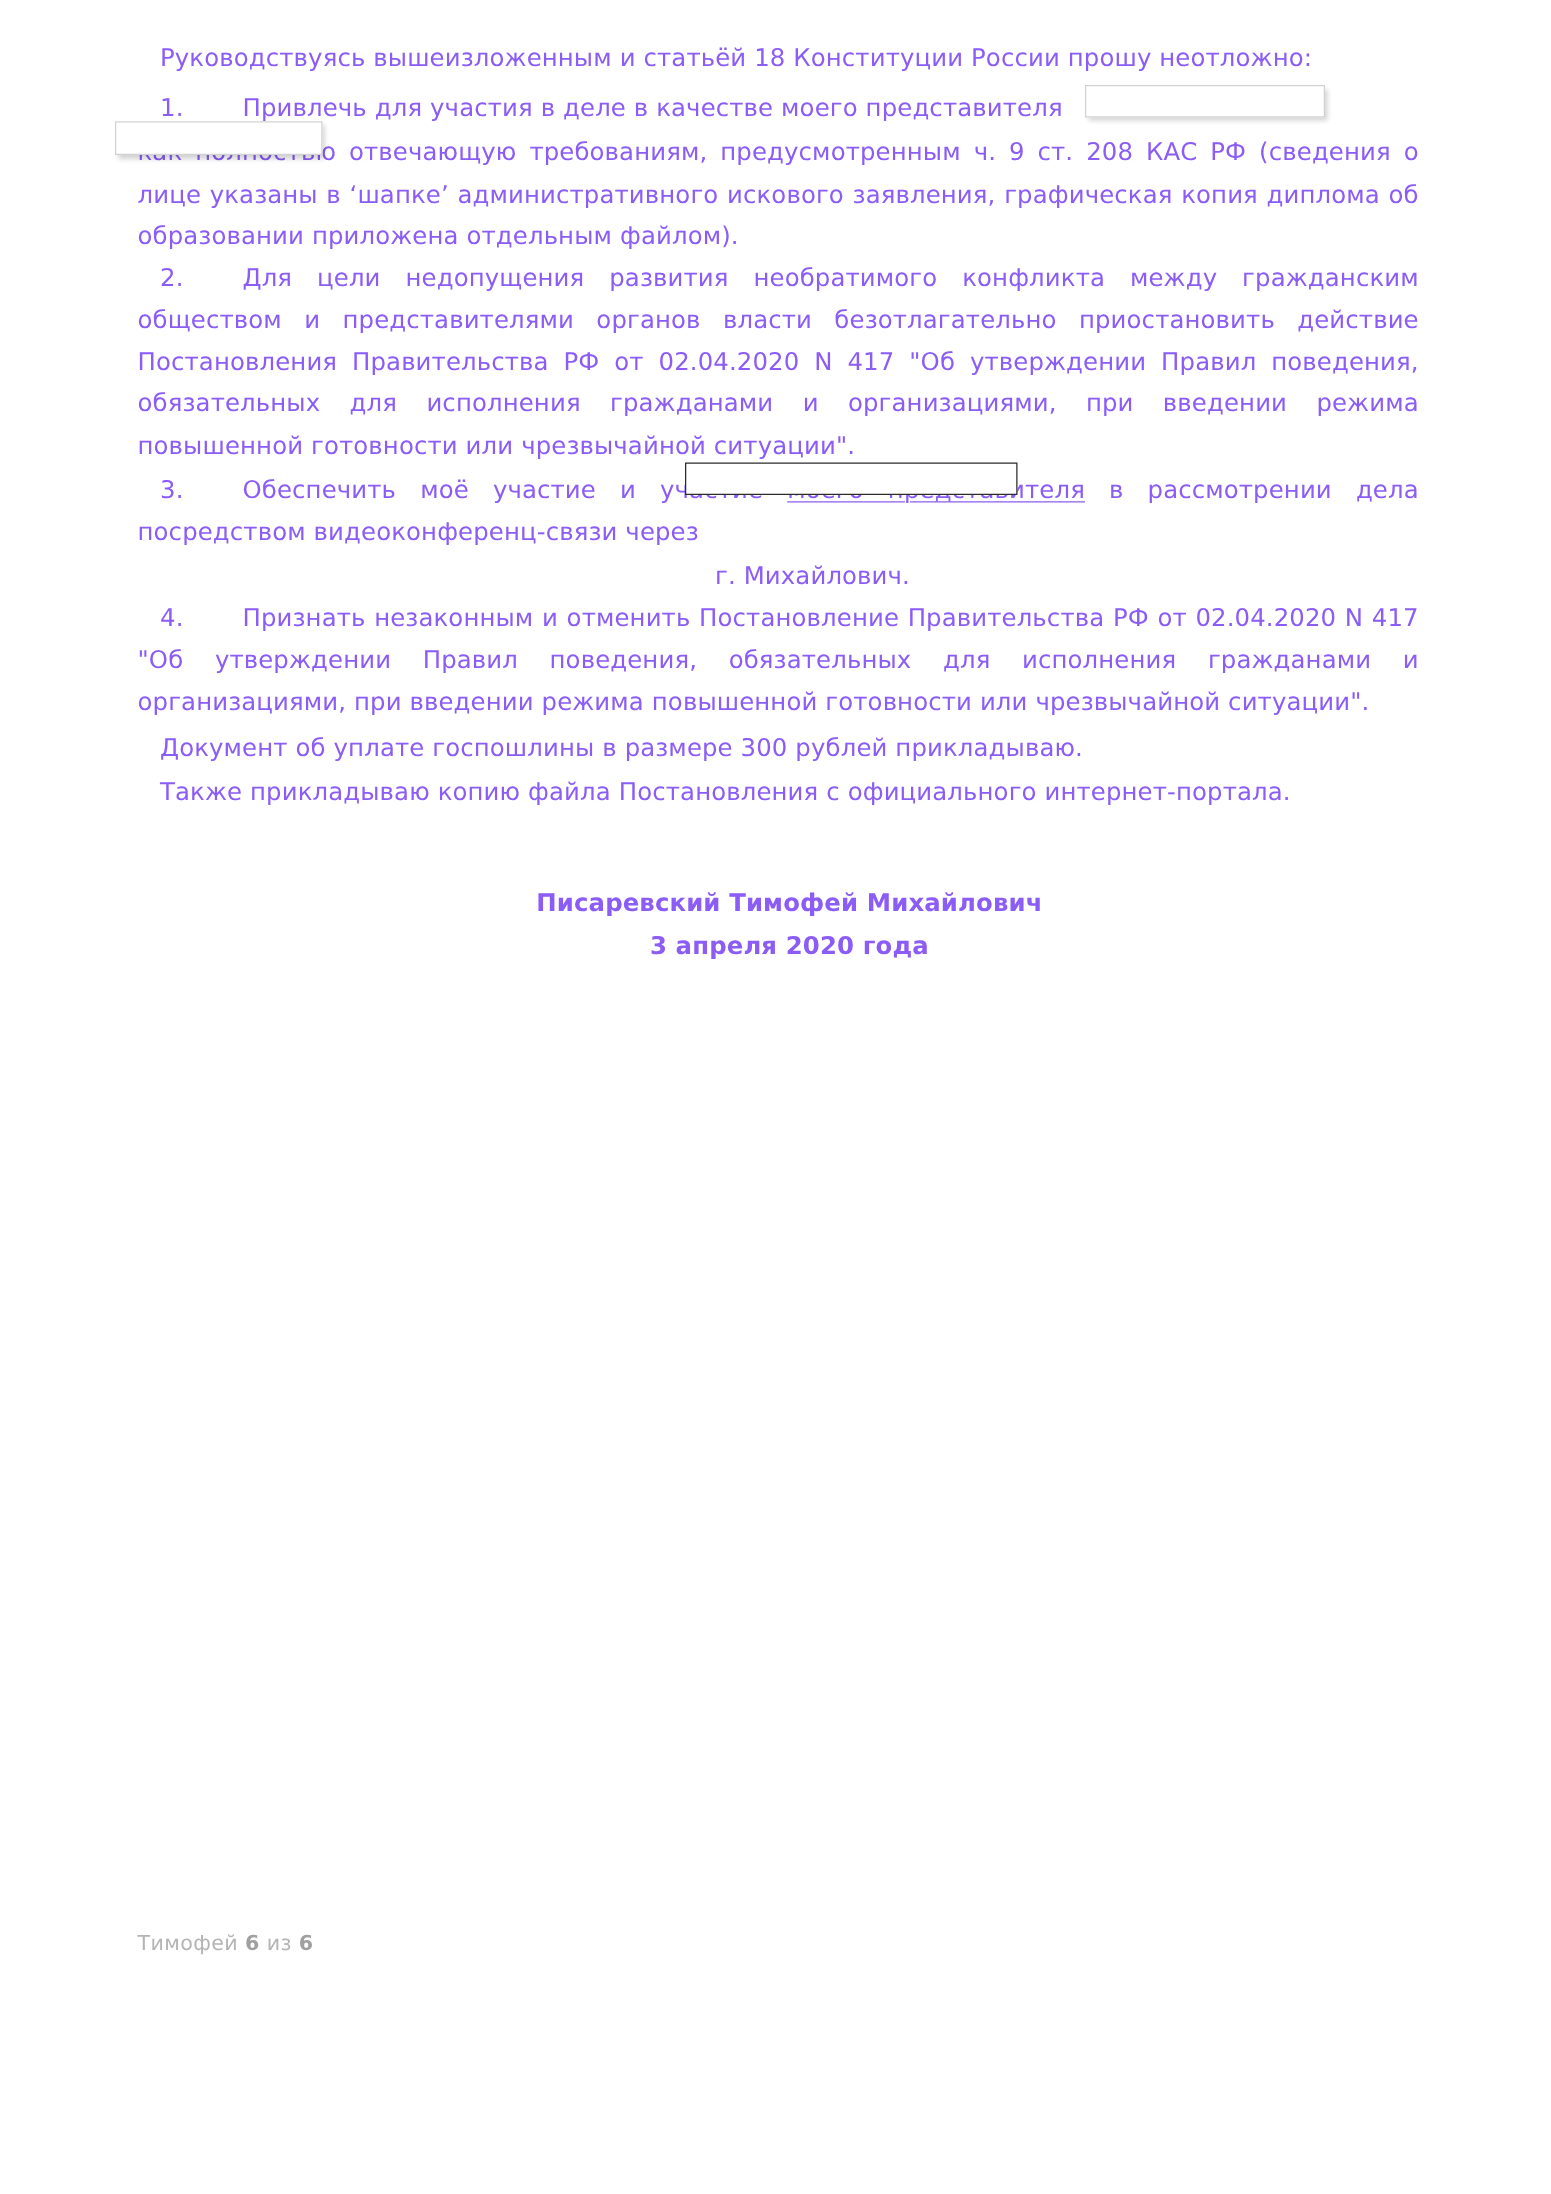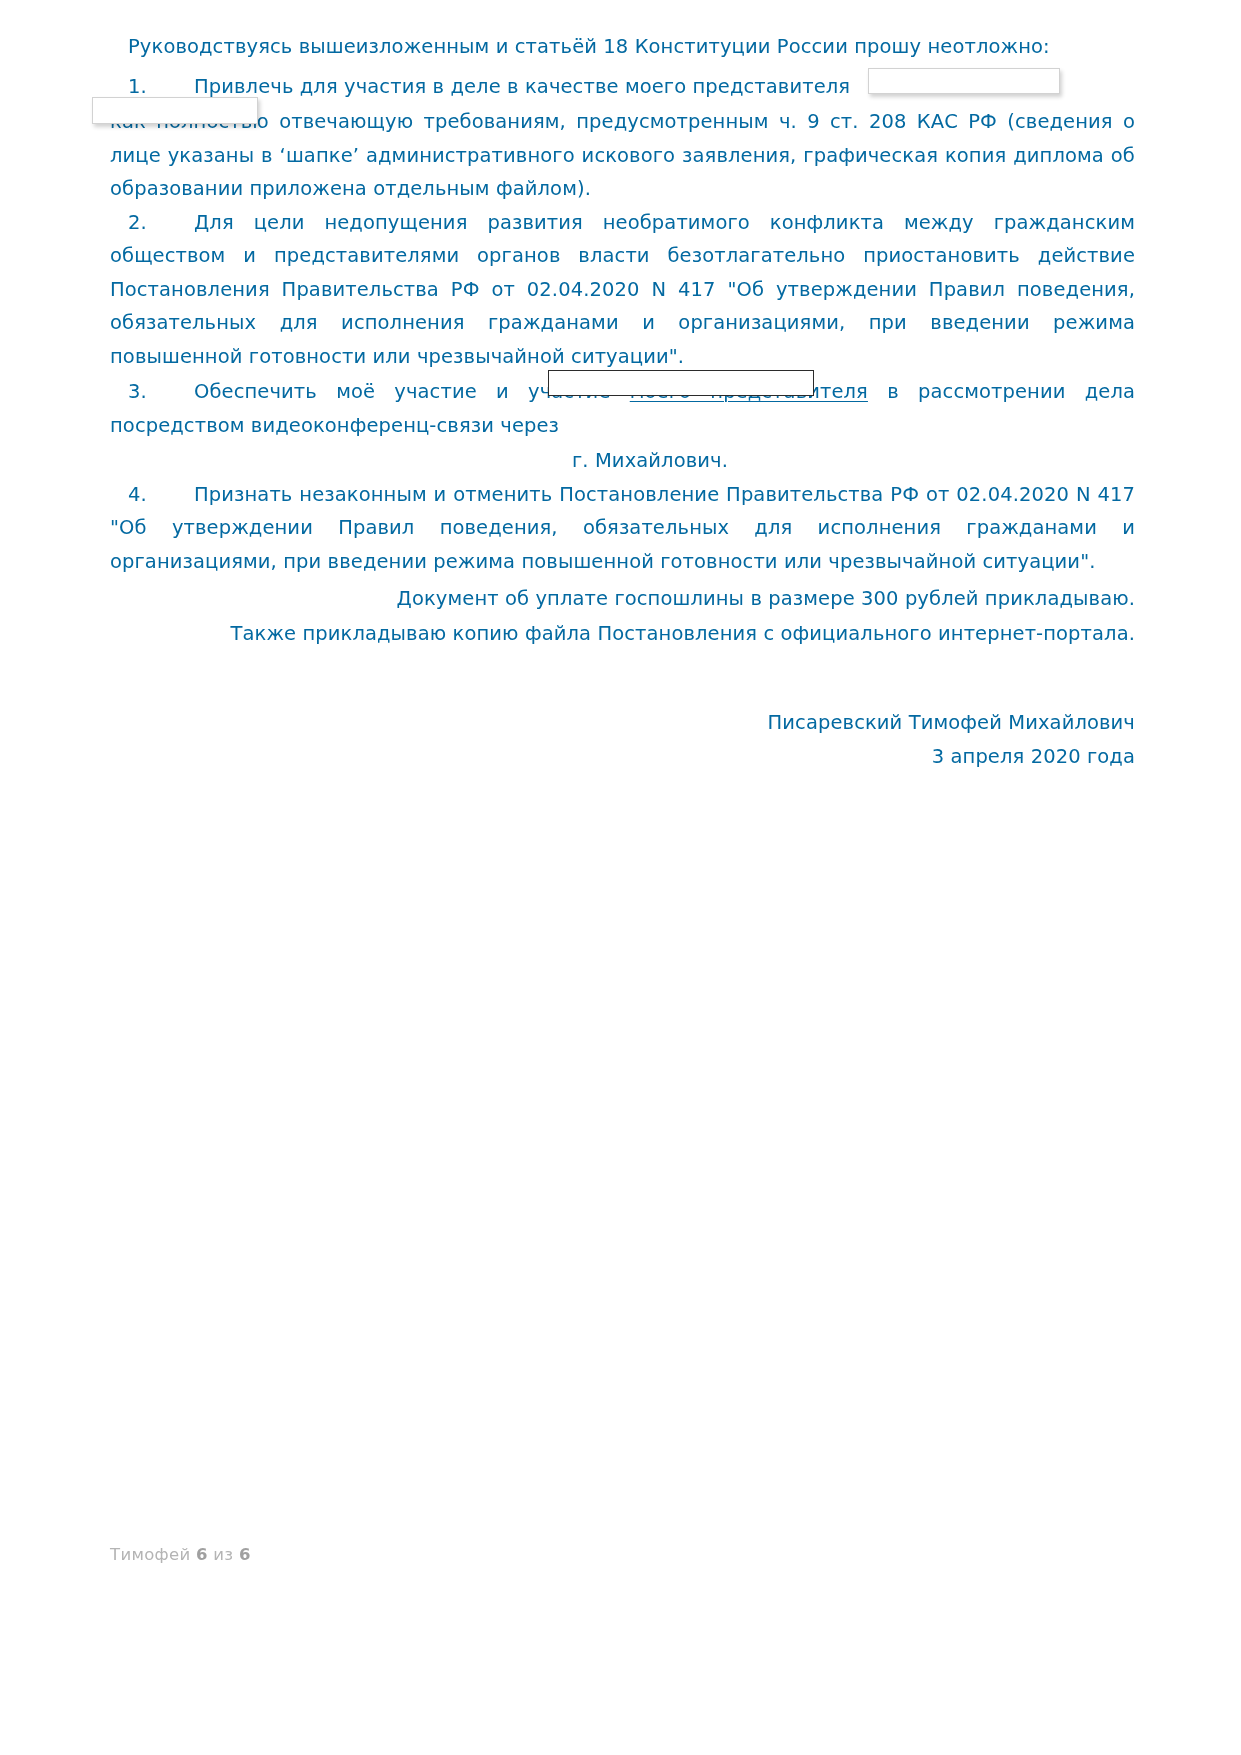--- a/index.html
+++ b/index.html
@@ -22,21 +22,21 @@
   .content {
     position: absolute;
     left: 110px;
     top: 30px;
     width: 1025px;
   }
   p {
     margin: 0;
     font-size: 19.5px;
     line-height: 33.5px;
-    color: #0369a1;
+    color: #8b5cf6;
     letter-spacing: 0.1px;
   }
   .lead {
     text-indent: 18px;
     margin-bottom: 6px;
     text-align: left;
   }
   .numbered {
     text-align: justify;
     margin-bottom: 2px;
@@ -46,27 +46,28 @@
     width: 66px;
     margin-left: 18px;
     text-indent: 0;
   }
   .tail {
     text-align: justify;
     text-indent: 0;
   }
   .note {
     text-indent: 18px;
-    text-align: right;
+    text-align: left;
     margin-bottom: 1px;
   }
   .sig {
     text-indent: 18px;
-    text-align: right;
+    text-align: center;
     margin: 0;
+    font-weight: bold;
   }
   .sig-block {
     margin-top: 56px;
   }
   u.ul {
     text-decoration: underline;
     text-decoration-thickness: 1px;
     text-underline-offset: 3px;
   }
 

